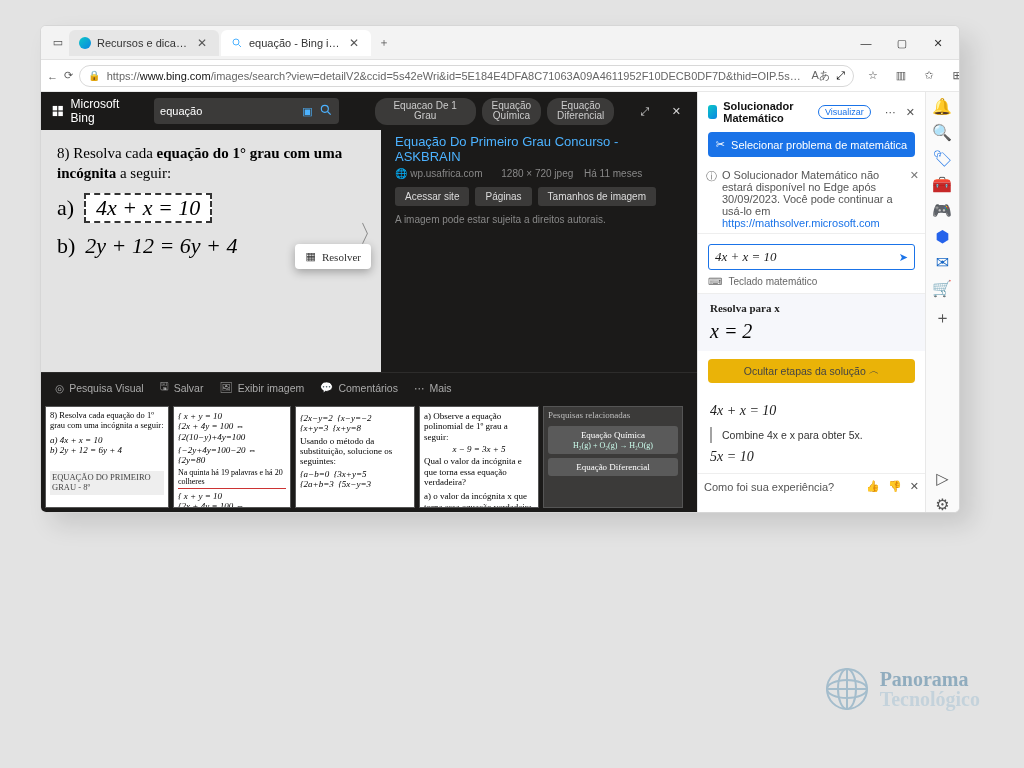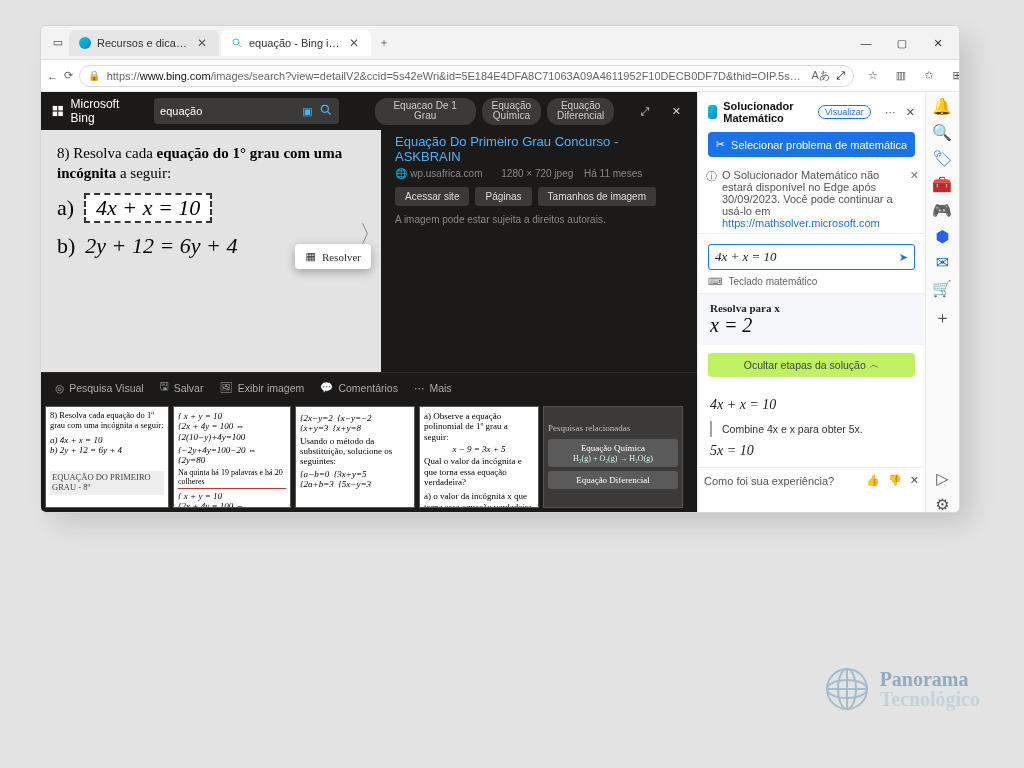--- a/index.html
+++ b/index.html
@@ -107,21 +107,21 @@
   }
   .viewer-actions .a { display:flex; align-items:center; gap:5px; }
 
   
   .thumbs { height:110px; display:flex; gap:4px; padding:4px; overflow:hidden; }
   .thumb { background:#fff; color:#000; font:9px/1.15 "Segoe UI"; border:1px solid #555; padding:4px; overflow:hidden; }
   .thumb.t1 { width:124px; font-family:"Times New Roman",serif; }
   .thumb.t2 { width:118px; }
   .thumb.t3 { width:120px; }
   .thumb.t4 { width:120px; }
-  .thumb.t5 { width:140px; background:#3b3a39; color:#fff; display:flex; flex-direction:column; gap:4px; padding:16px 4px; }
+  .thumb.t5 { width:140px; background:#3b3a39; color:#fff; display:flex; flex-direction:column; gap:4px; padding:3px 4px; }
   .thumb.t5 .rel { color:#bfbfbf; font-size:9px; margin-bottom:2px; }
   .thumb.t5 .pill { background:#5a5a5a; border-radius:3px; padding:4px; text-align:center; font-size:9px; color:#fff;}
   .thumb .cap { background:#eee; margin-top:16px; padding:2px; color:#444; font-size:8.5px; }
   .thumb .serif { font-family:"Times New Roman",serif; font-style:italic;}
   .thumb hr { border:none; border-top:1px solid #c33; margin:2px 0;}
 
   
   .panel {
     width:228px; border-left:1px solid #e5e5e5; background:#fff; color:#222;
     display:flex; flex-direction:column; font-size:11px; overflow:hidden;
@@ -143,24 +143,24 @@
   .notice .x { position:absolute; right:6px; top:4px; color:#777;}
   .notice a { color:#1a73e8; text-decoration:none; }
   .math-input {
     margin:6px 10px 2px; border:1px solid #1a73e8; border-radius:3px; height:26px;
     display:flex; align-items:center; padding:0 6px; justify-content:space-between;
   }
   .math-input .expr { font:italic 13px "Times New Roman"; }
   .math-input .send { color:#1a73e8; }
   .kbd { margin:4px 10px 6px; color:#666; font-size:10px; display:flex; align-items:center; gap:6px; }
   .section { background:#f6f7fb; margin:0; padding:8px 12px; border-top:1px solid #eee; }
-  .section h4 { font:600 11px "Segoe UI"; color:#222; }
+  .section h4 { font:600 11px "Segoe UI"; color:#222; margin-bottom:6px;}
   .section .big { font:italic 20px "Times New Roman"; color:#000; }
   .hide-steps {
-    margin:8px 10px; height:24px; background:#bef264; border-radius:4px;
+    margin:8px 10px; height:24px; background:#eab308; border-radius:4px;
     display:flex;align-items:center;justify-content:center; color:#444; font-size:10.5px;
   }
   .steps { padding:6px 12px 0; }
   .steps .heading { display:flex; align-items:center; justify-content:space-between; font-weight:600; font-size:11px; margin-bottom:6px;}
   .steps .serif { font:italic 14px "Times New Roman"; margin:6px 0 8px;}
   .steps .combine { border-left:2px solid #a3a3a3; padding:2px 0 2px 10px; font-size:10.5px; color:#333; margin-bottom:6px;}
   .feedback { border-top:1px solid #eee; padding:6px 6px; display:flex; align-items:center; gap:8px; color:#555;}
   .feedback .sp { flex:1; }
 
   

